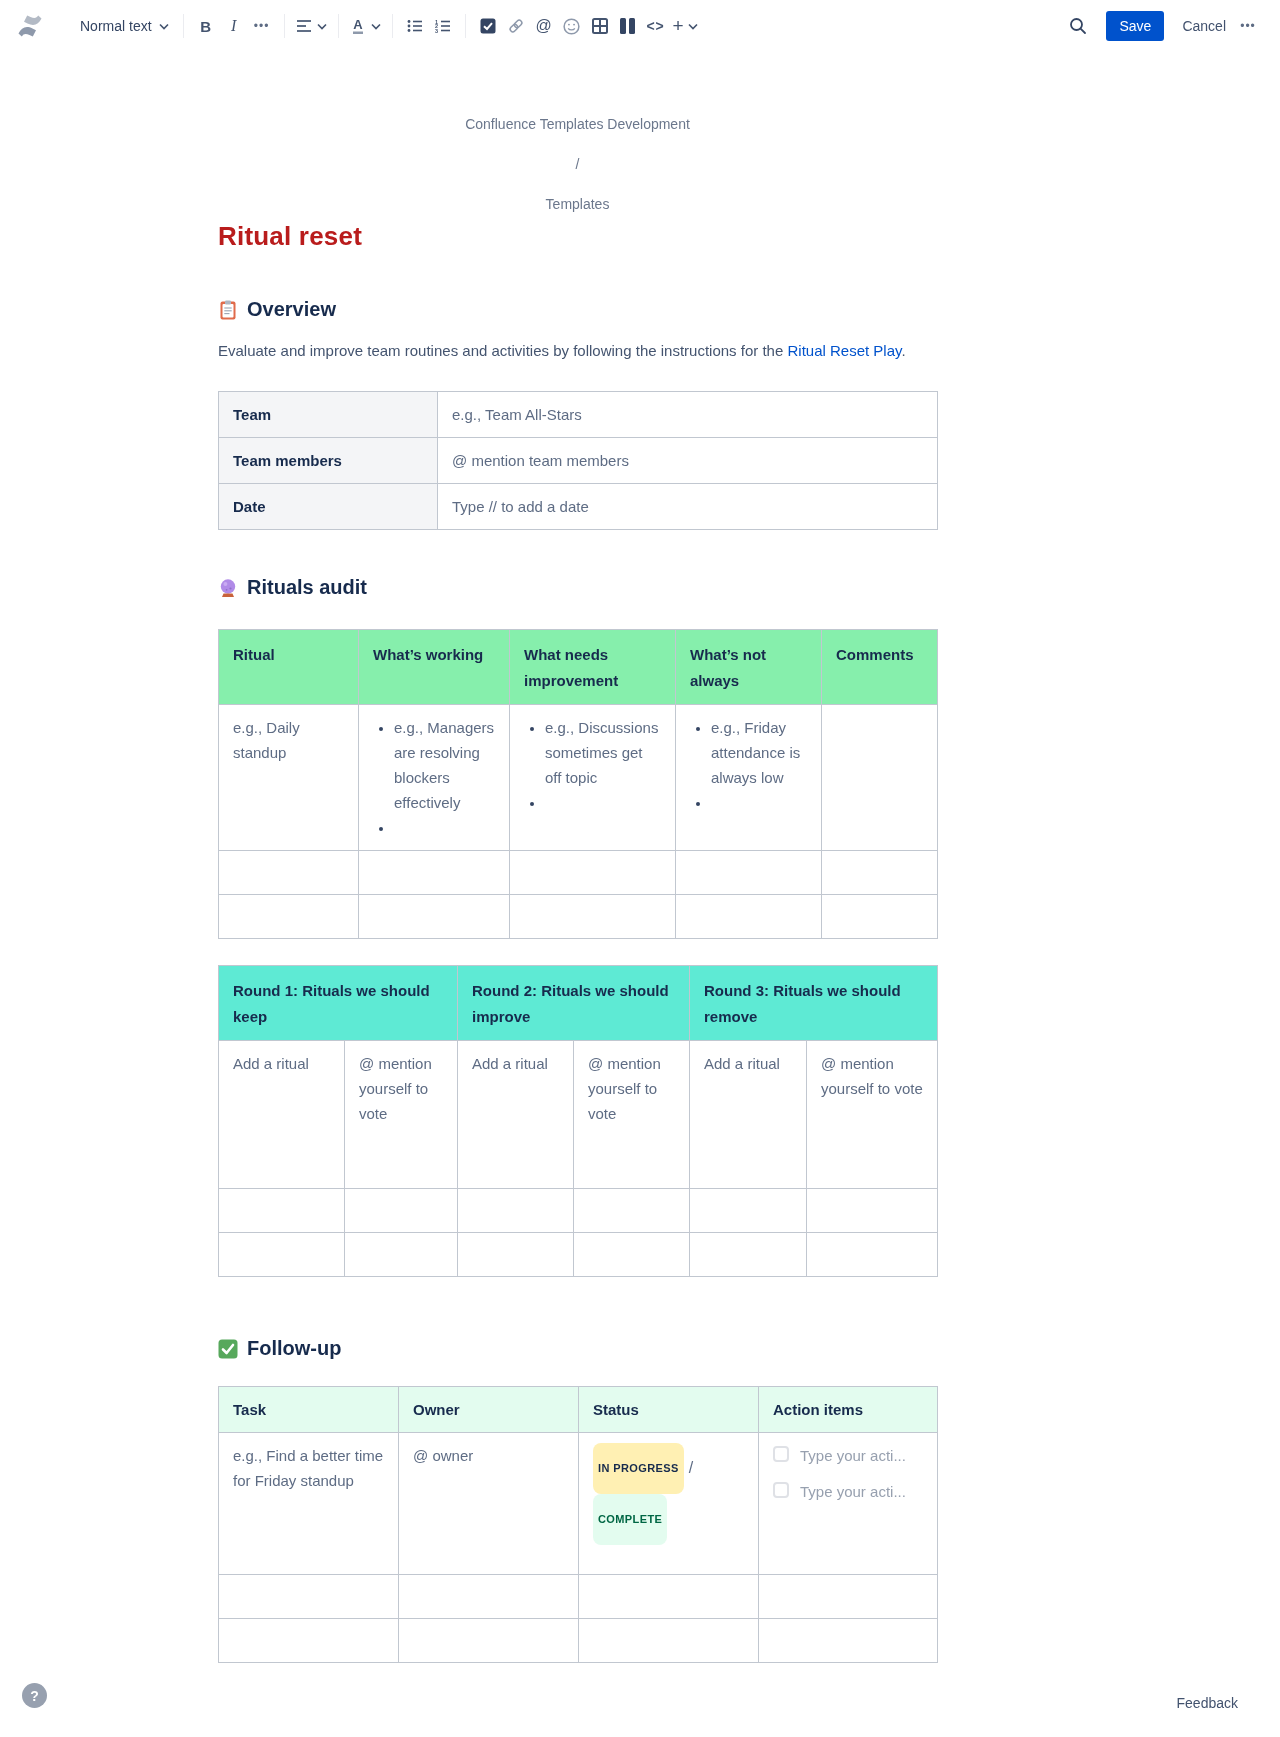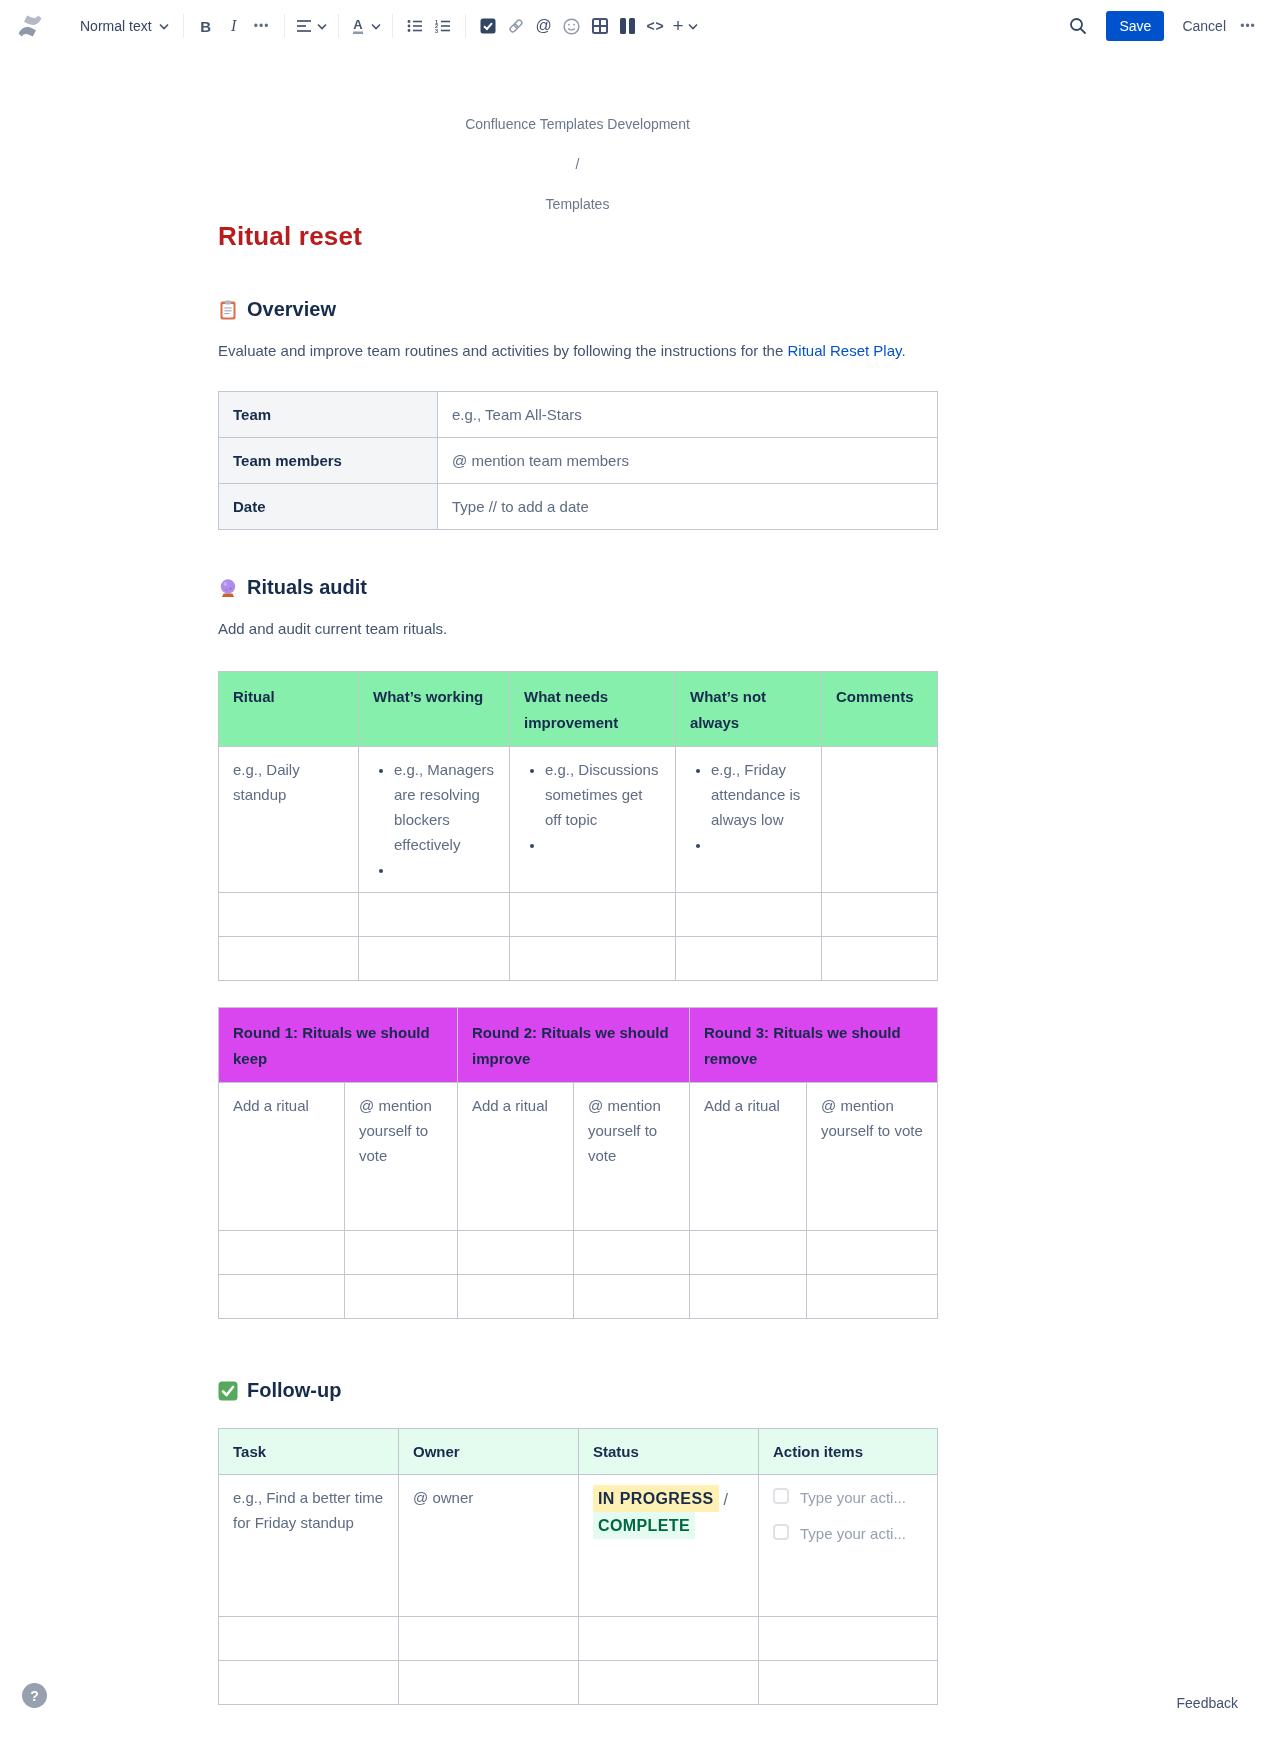--- a/index.html
+++ b/index.html
@@ -55,30 +55,30 @@
   .desc { margin-top:18px; line-height:24px; color:#44546F; }
 
   table { border-collapse:collapse; table-layout:fixed; width:719px; }
   td, th { border:1px solid #C1C7D0; vertical-align:top; padding:10px 14px; line-height:25px; text-align:left; font-size:15px; }
   .tbl { margin-top:28px; }
   .lbl-col { background:#F4F5F7; font-weight:700; color:#172B4D; }
   .ph { color:#5E6C84; }
   .row-h46 td { height:46px; }
 
   .audit-head th { background:#86efac; color:#172B4D; font-weight:700; line-height:26px; padding-top:12px; }
-  .vote-head th { background:#d946ef; color:#172B4D; font-weight:700; line-height:26px; padding-top:12px; }
+  .vote-head th { background:#5eead4; color:#172B4D; font-weight:700; line-height:26px; padding-top:12px; }
   .fu-head th { background:#E3FCEF; color:#172B4D; font-weight:700; }
   .empty-row td { height:44px; }
 
   ul.cell-list { margin:0; padding-left:21px; }
   ul.cell-list li { color:#5E6C84; }
   ul.cell-list li::marker { color:#344563; font-size:13px; }
   ul.cell-list li.blank { height:25px; }
 
-  .badge { display:inline-block; font-size:16px; font-weight:700; letter-spacing:.4px; line-height:15px; padding:6px 5px; border-radius:2px; vertical-align:1px; }
+  .badge { display:inline-block; font-size:11px; font-weight:700; letter-spacing:.4px; line-height:15px; padding:18px 5px; border-radius:8px; vertical-align:1px; }
   .badge-inprogress { background:#FFF0B3; color:#172B4D; }
   .badge-complete { background:#E3FCEF; color:#006644; }
   .badge-sep { color:#5E6C84; margin:0 5px; font-size:16px; }
 
   .action-row { display:flex; align-items:flex-start; gap:11px; margin-bottom:11px; }
   .action-row:last-child { margin-bottom:0; }
   .cbx { width:16px; height:16px; border:2px solid #DFE1E6; border-radius:4px; background:#fff; flex:0 0 auto; margin-top:3px; cursor:pointer; }
   .action-text { color:#97A0AF; }
 
   
@@ -274,21 +274,20 @@
     <svg class="emoji" viewBox="0 0 20 20">
       <circle cx="10" cy="8.5" r="7.2" fill="#B18BE8"></circle>
       <circle cx="7.4" cy="6" r="2" fill="#C9ABF2"></circle>
       <circle cx="12.5" cy="10.5" r="1.1" fill="#9070C9"></circle>
       <circle cx="8.6" cy="11.8" r="0.9" fill="#9070C9"></circle>
       <path d="M5.5 15.5 L14.5 15.5 L16 19 L4 19 Z" fill="#C8623B"></path>
     </svg>
     <span>Rituals audit</span>
   </h2>
 
-  <p class="desc">Add and audit current team rituals.</p>
 
   <table class="tbl" style="margin-top:30px">
     <colgroup>
         <col style="width:140px">
         <col style="width:151px">
         <col style="width:166px">
         <col style="width:146px">
         <col style="width:116px">
       </colgroup>
     <tbody>

